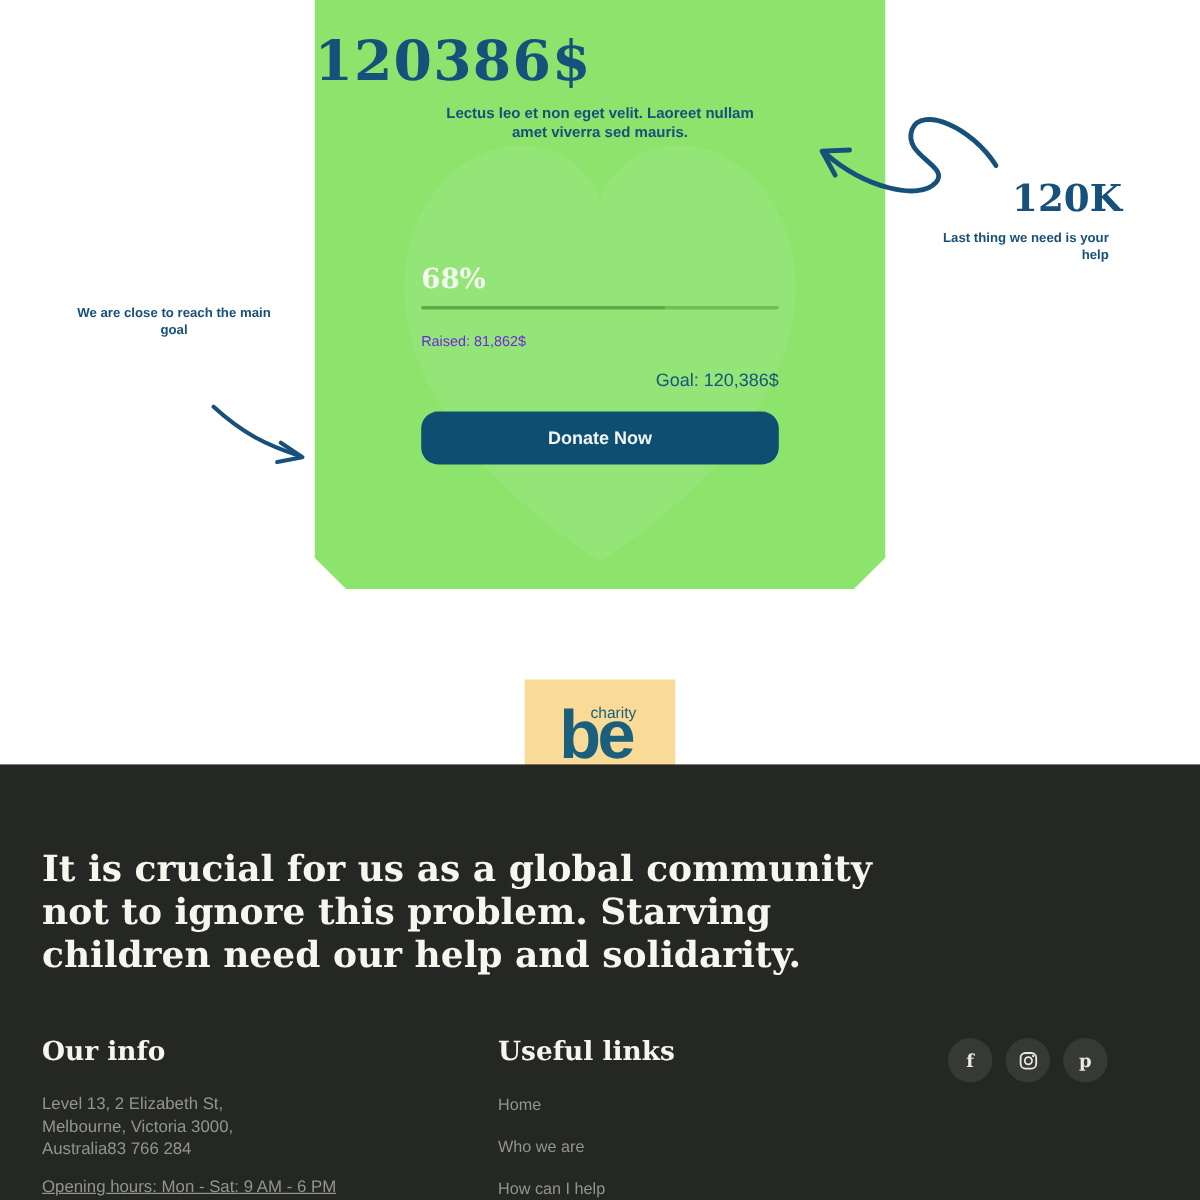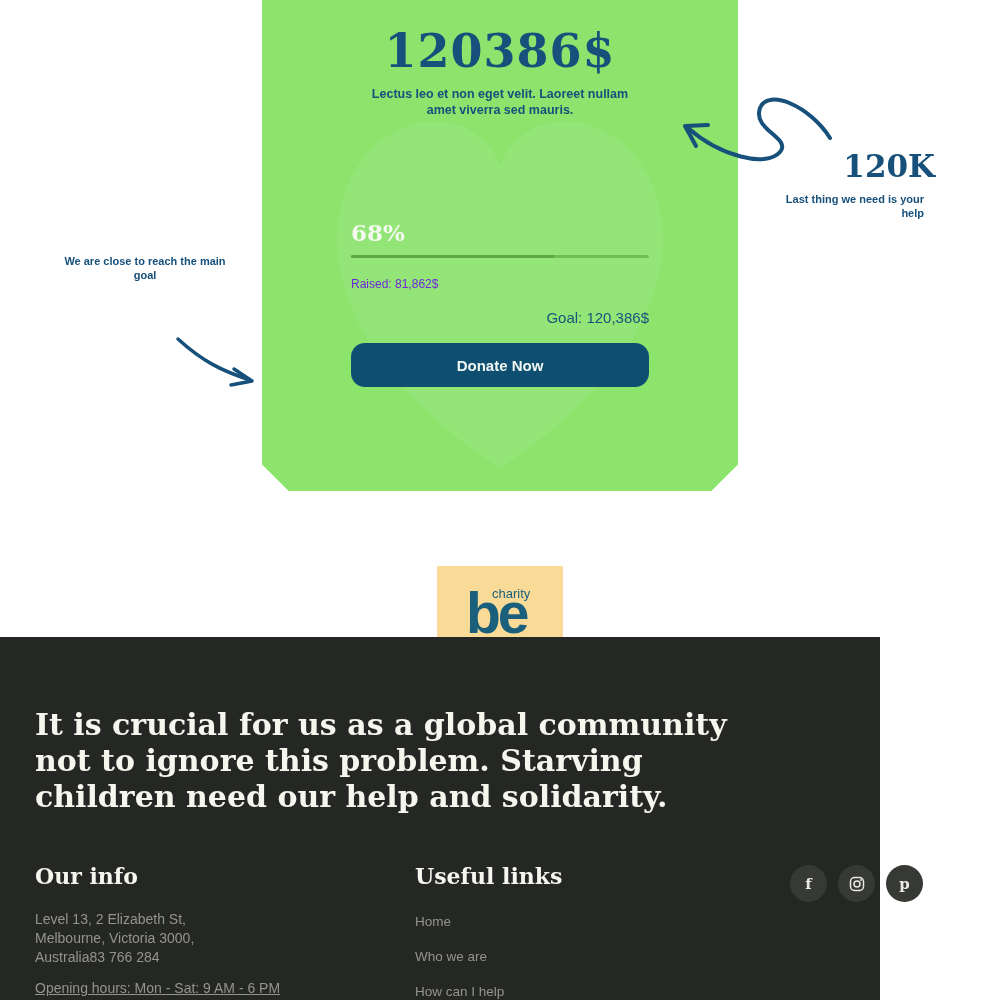--- a/index.html
+++ b/index.html
@@ -18,21 +18,21 @@
     position: absolute;
     left: 262px; top: 0;
     width: 476px; height: 491px;
     background: #8CE46D;
     clip-path: polygon(0 0, 100% 0, 100% 94.6%, 94.4% 100%, 5.6% 100%, 0 94.6%);
   }
   .heart-watermark { position: absolute; left: 0; top: 0; }
   .card-amount {
     position: relative;
     margin-top: 24px;
-    text-align: center;
+    text-align: left;
     font-family: "DejaVu Serif", serif;
     font-weight: bold;
     font-size: 46px;
     letter-spacing: 1px;
     color: #17507A;
   }
   .card-desc {
     position: relative;
     width: 272px;
     margin: 9px auto 0;
@@ -133,21 +133,21 @@
     font-size: 13px;
     font-weight: normal;
     color: #1A5F7B;
   }
   .logo-smile { position: absolute; left: 33px; top: 76px; }
 
   
   .footer {
     position: absolute;
     left: 0; top: 637px;
-    width: 880px; height: 363px;
+    width: 1000px; height: 363px;
     background: #252724;
     color: #F6F5EE;
   }
   .footer-headline {
     position: absolute;
     left: 35px; top: 70px;
     width: 735px;
     font-family: "DejaVu Serif", serif;
     font-weight: bold;
     font-size: 30px;

